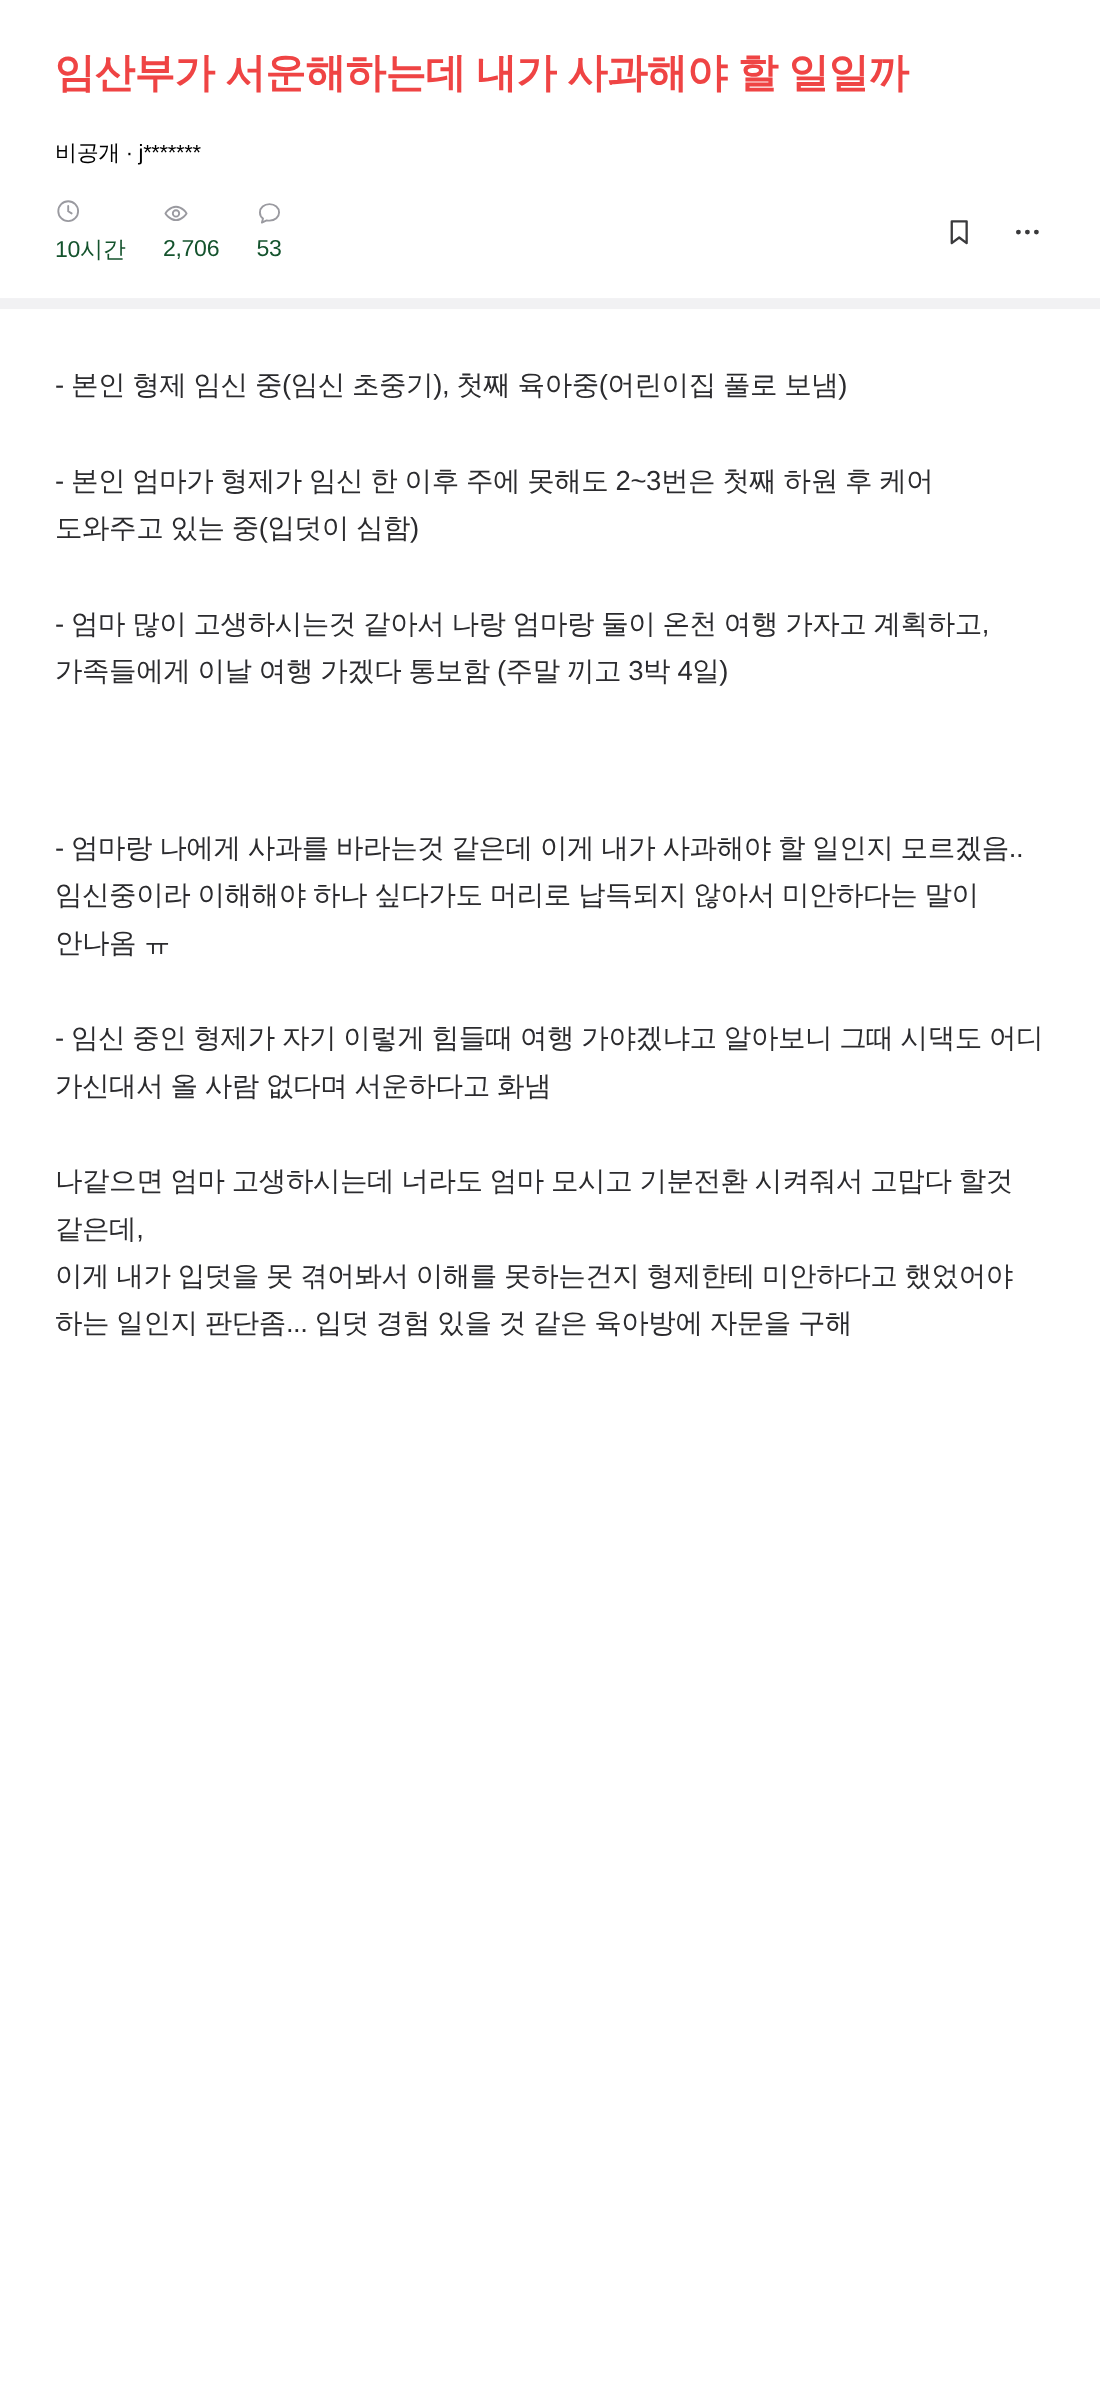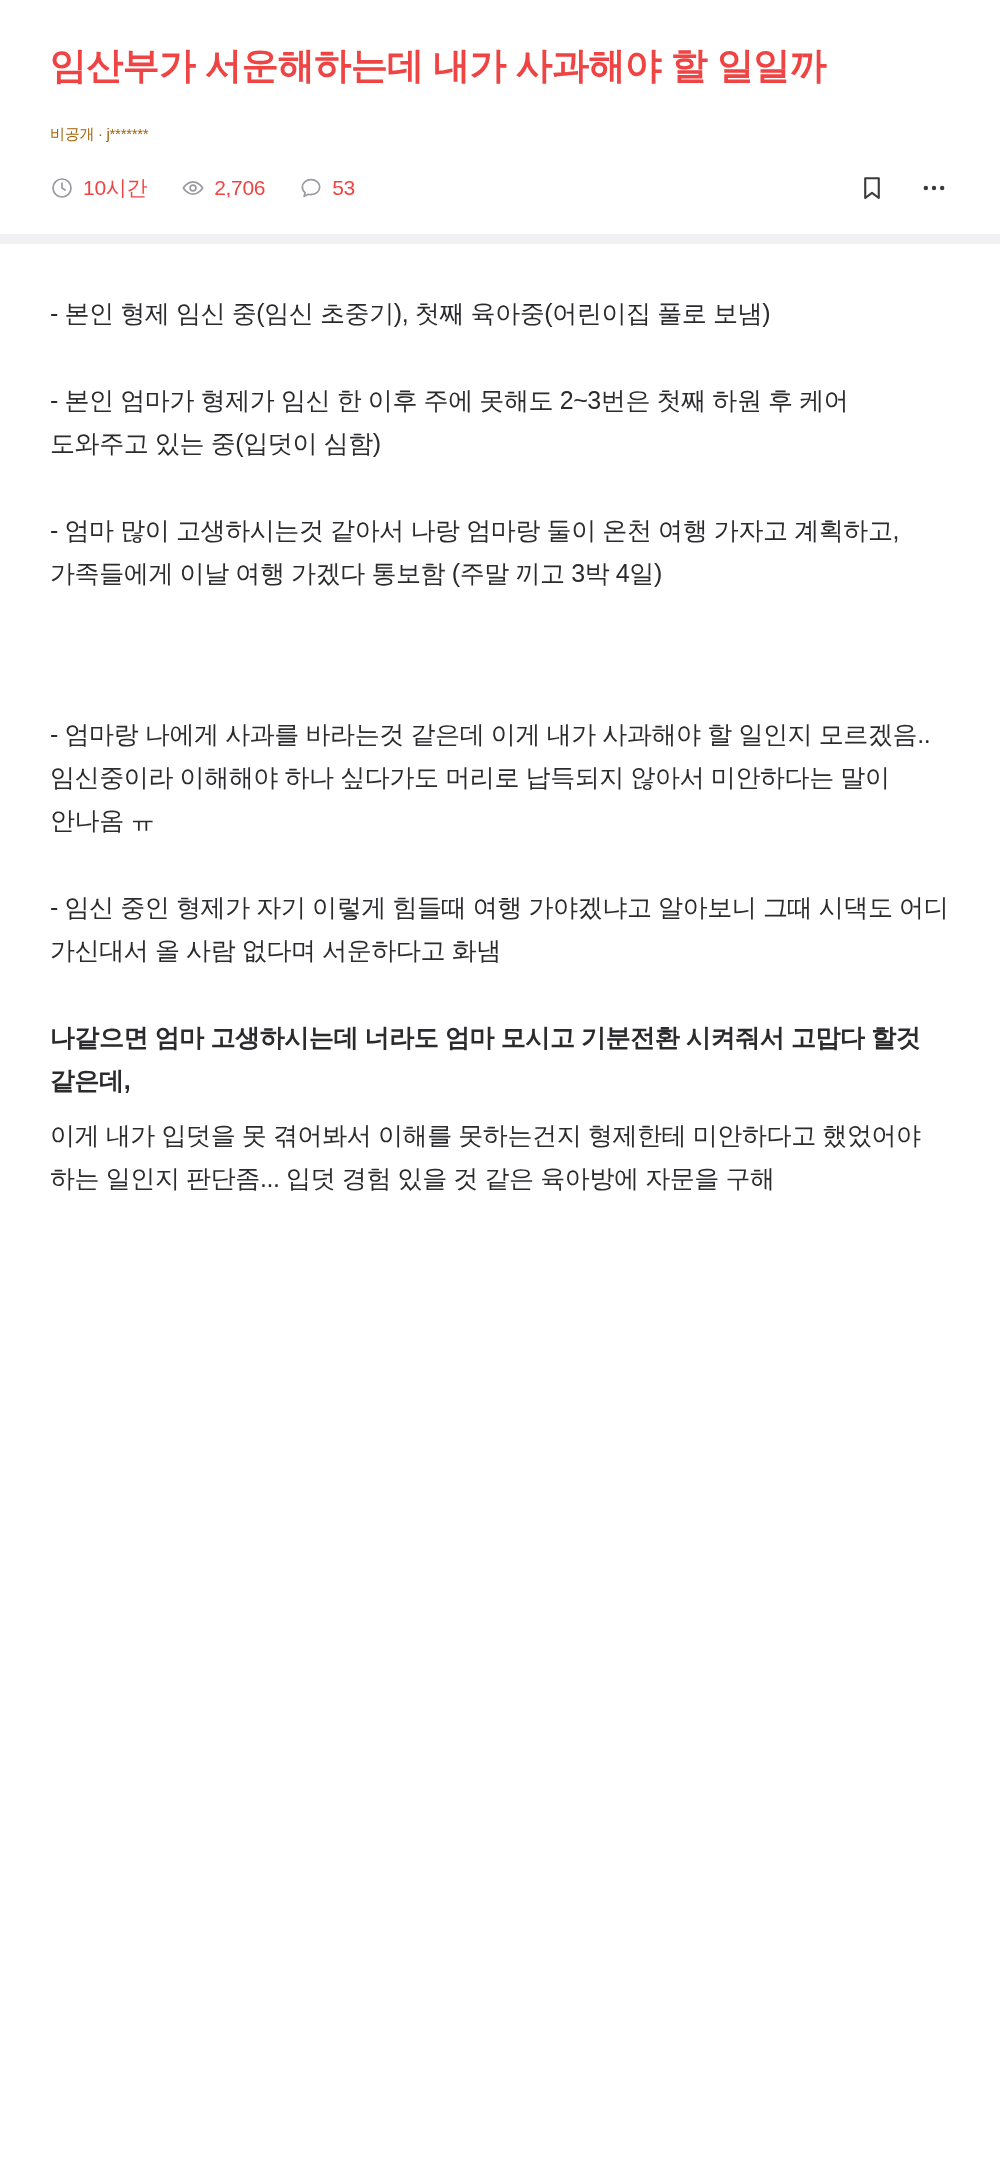--- a/index.html
+++ b/index.html
@@ -29,44 +29,45 @@
   .post-title {
     font-size: 37px;
     line-height: 1.38;
     font-weight: 700;
     letter-spacing: -0.6px;
     color: #ef4444;
     margin: 0 0 34px 0;
     word-break: keep-all;
   }
   .post-byline {
-    font-size: 15px;
-    color: #a16207;
+    font-size: 20px;
+    color: #000000;
     letter-spacing: -0.3px;
     margin-bottom: 28px;
   }
 
   .meta-row {
     display: flex;
     align-items: center;
     padding-bottom: 30px;
   }
   .meta-group {
     display: flex;
     align-items: center;
     gap: 34px;
     flex: 1 1 auto;
   }
   .meta-item {
     display: flex;
-    align-items: center;
+    align-items: flex-start;
     gap: 9px;
     font-size: 21px;
-    color: #ef4444;
+    color: #14532d;
     letter-spacing: -0.3px;
+    flex-direction: column;
   }
   .meta-item .icon {
     display: inline-flex;
     align-items: center;
     justify-content: center;
     width: 24px;
     height: 24px;
     flex: none;
   }
   .meta-item .icon svg { display: block; }
@@ -105,21 +106,21 @@
     color: #2b2b2e;
     letter-spacing: -0.4px;
   }
   .para {
     margin: 0 0 44px 0;
     white-space: pre-wrap;
     word-break: keep-all;
   }
   .para:last-child { margin-bottom: 0; }
   .para.gap-big { margin-bottom: 118px; }
-  .para.tight { margin-bottom: 12px; font-weight: bold; }
+  .para.tight { margin-bottom: 0; }
   .para.block-last { margin-bottom: 0; }
 </style>
 </head>
 <body>
 
 <div class="page">
 
   <div class="post-header">
 
     <h1 class="post-title">임산부가 서운해하는데 내가 사과해야 할 일일까</h1>

